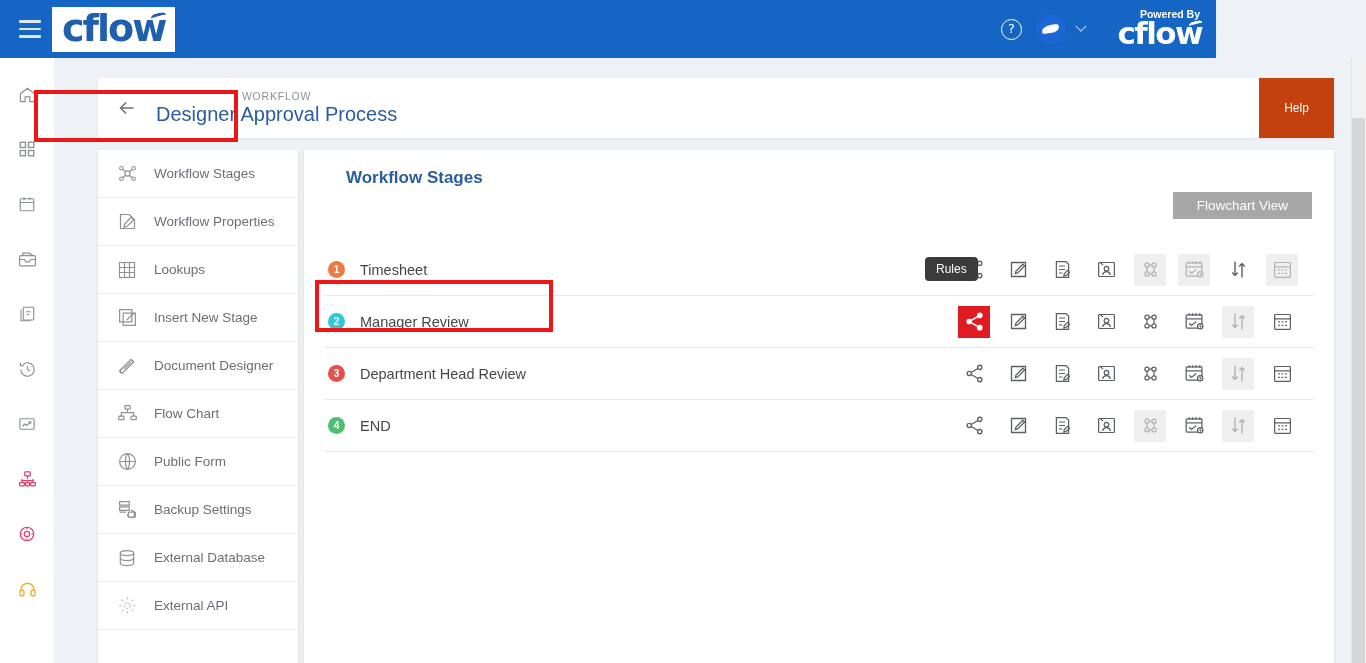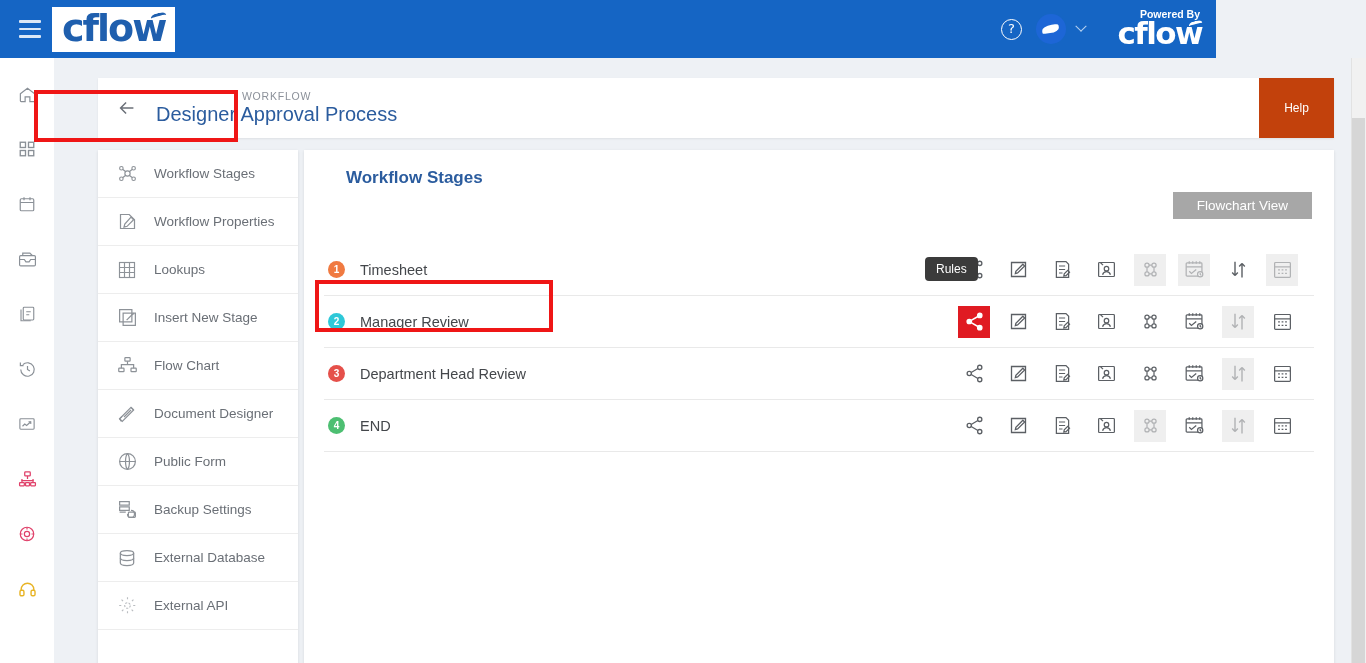--- a/index.html
+++ b/index.html
@@ -379,39 +379,39 @@
             <path d="M11 15l7-7"></path>
             <path d="M18 7l1.5 1.5"></path>
           </svg>
       </span>
       <span class="mi-label">Insert New Stage</span>
     </div>
 
     <div class="menu-item">
       <span class="mi-icon">
         <svg width="21" height="21" viewBox="0 0 24 24" fill="none" stroke="#8d9298" stroke-width="1.4">
+            <path d="M3 18l3 3 13-13-3-3z"></path>
+            <path d="M16 5l3 3"></path>
+            <path d="M5 21l-2-3 2.5-2.5"></path>
+            <path d="M8 16L16 8"></path>
+          </svg>
+      </span>
+      <span class="mi-label">Document Designer</span>
+    </div>
+
+    <div class="menu-item">
+      <span class="mi-icon">
+        <svg width="21" height="21" viewBox="0 0 24 24" fill="none" stroke="#8d9298" stroke-width="1.4">
             <rect x="9" y="3" width="6" height="4" rx=".7"></rect>
             <path d="M12 7v4M5 15v-4h14v4"></path>
             <rect x="2" y="15" width="6" height="4" rx=".7"></rect>
             <rect x="16" y="15" width="6" height="4" rx=".7"></rect>
           </svg>
       </span>
       <span class="mi-label">Flow Chart</span>
-    </div>
-
-    <div class="menu-item">
-      <span class="mi-icon">
-        <svg width="21" height="21" viewBox="0 0 24 24" fill="none" stroke="#8d9298" stroke-width="1.4">
-            <path d="M3 18l3 3 13-13-3-3z"></path>
-            <path d="M16 5l3 3"></path>
-            <path d="M5 21l-2-3 2.5-2.5"></path>
-            <path d="M8 16L16 8"></path>
-          </svg>
-      </span>
-      <span class="mi-label">Document Designer</span>
     </div>
 
     <div class="menu-item">
       <span class="mi-icon">
         <svg width="21" height="21" viewBox="0 0 24 24" fill="none" stroke="#8d9298" stroke-width="1.4">
             <circle cx="12" cy="12" r="9"></circle>
             <path d="M3 12h18M12 3c3 3 3 15 0 18M12 3c-3 3-3 15 0 18"></path>
           </svg>
       </span>
       <span class="mi-label">Public Form</span>

